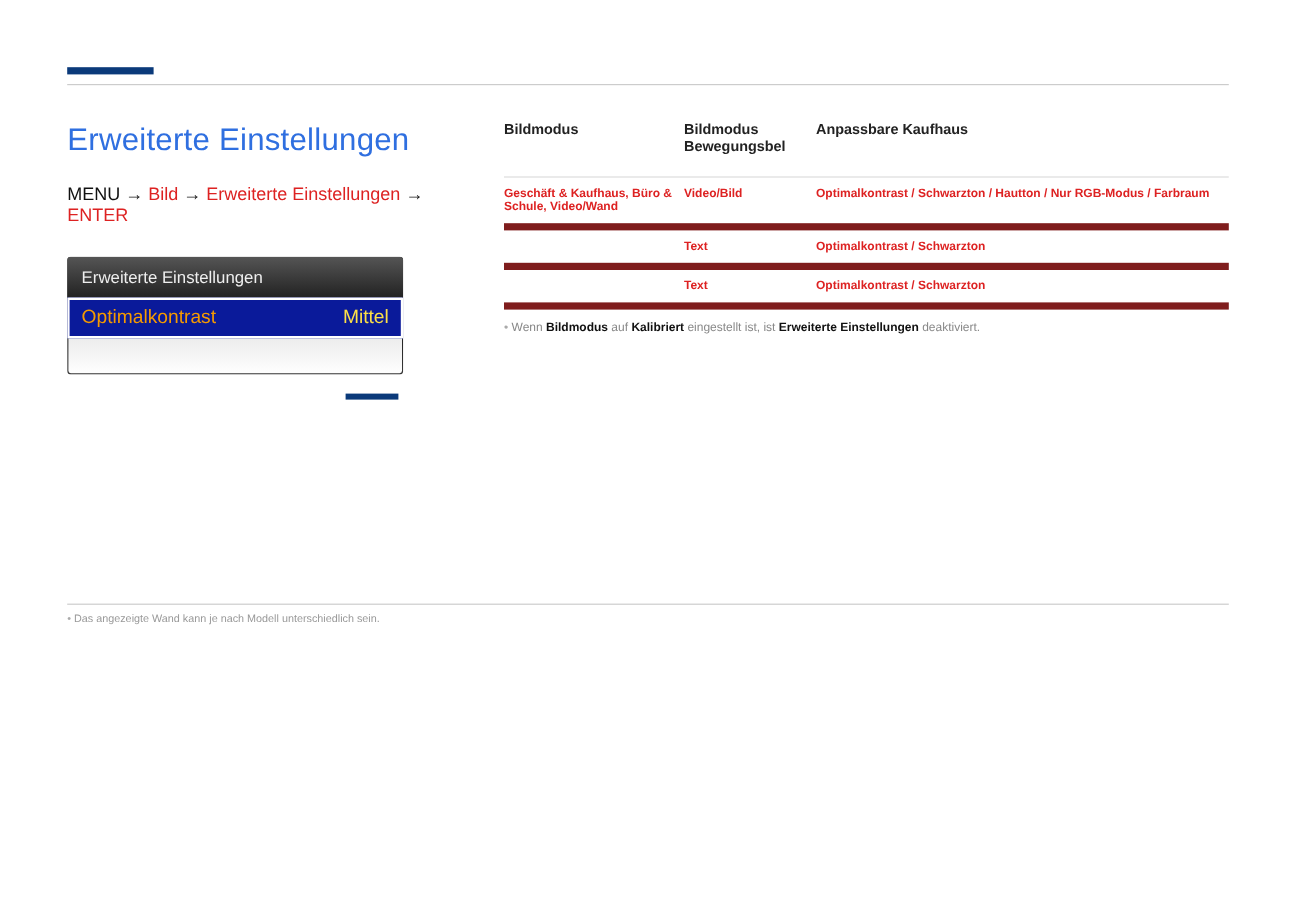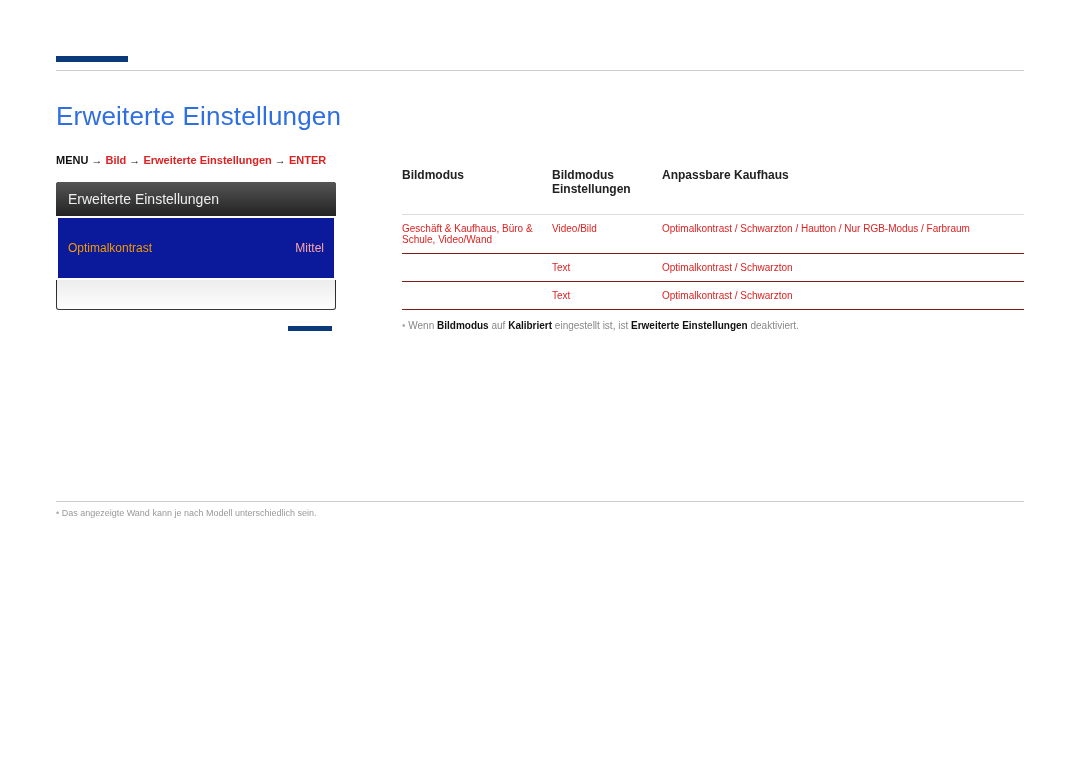--- a/index.html
+++ b/index.html
@@ -21,38 +21,37 @@
     background: #0b3a7a;
     margin-bottom: 8px;
   }
   .hr-top {
     border: none;
     border-top: 1px solid #ccc;
     margin-bottom: 30px;
   }
   .columns {
     display: flex;
-    gap: 26px;
-    align-items: flex-end;
+    gap: 44px;
   }
   .left {
     width: 320px;
     flex-shrink: 0;
   }
   .page-title {
     font-size: 26px;
     color: #2f6fe0;
     font-weight: 400;
     letter-spacing: 0.2px;
     margin-bottom: 22px;
   }
   .breadcrumb {
-    font-size: 11px;
-    font-weight: bold;
-    margin-bottom: 16px;
+    font-size: 15px;
+    font-weight: normal;
+    margin-bottom: 26px;
   }
   .breadcrumb .k { color: #111; }
   .breadcrumb .r { color: #d22; }
   .preview {
     width: 280px;
     border-radius: 3px;
     overflow: hidden;
     box-shadow: 0 0 0 1px #222 inset;
     margin-bottom: 16px;
   }
@@ -61,26 +60,26 @@
     color: #eee;
     font-size: 14px;
     padding: 9px 12px;
   }
   .preview-row {
     display: flex;
     justify-content: space-between;
     align-items: center;
     background: #0a1a9a;
     color: #fff;
-    font-size: 12px;
-    padding: 23px 10px;
+    font-size: 16px;
+    padding: 6px 10px;
     border: 2px solid #fff;
   }
   .preview-row .label { color: #f59a00; }
-  .preview-row .value { color: #fca5a5; }
+  .preview-row .value { color: #fde047; }
   .preview-fade {
     height: 30px;
     background: linear-gradient(#444, #fff);
     opacity: 0.1;
   }
   .small-accent {
     height: 5px;
     width: 44px;
     background: #0b3a7a;
     margin: 8px 0 0 232px;
@@ -97,22 +96,22 @@
     font-weight: bold;
     color: #222;
     padding: 0 6px 18px 0;
     vertical-align: top;
     border-bottom: 1px solid #ddd;
   }
   .tbl td {
     padding: 8px 6px 8px 0;
     vertical-align: top;
     color: #d22;
-    font-weight: normal;
-    border-bottom: 1px solid #7f1d1d;
+    font-weight: bold;
+    border-bottom: 6px solid #7f1d1d;
   }
   .tbl td.col1 { width: 150px; }
   .tbl td.col2 { width: 110px; }
   .note {
     font-size: 10px;
     color: #888;
     margin-top: 10px;
   }
   .note .k { color: #111; font-weight: bold; }
   .bullet::before {
@@ -161,21 +160,21 @@
       </div>
 
       <div class="small-accent"></div>
     </div>
 
     <div class="right">
       <table class="tbl">
         <thead>
           <tr>
             <th>Bildmodus</th>
-            <th>Bildmodus Einstellungen</th>
+            <th>Bildmodus Bewegungsbel</th>
             <th>Anpassbare Kaufhaus</th>
           </tr>
         </thead>
         <tbody>
           <tr>
             <td class="col1">Geschäft &amp; Kaufhaus, Büro &amp; Schule, Video/Wand</td>
             <td class="col2">Video/Bild</td>
             <td>Optimalkontrast / Schwarzton / Hautton / Nur RGB-Modus / Farbraum</td>
           </tr>
           <tr>

